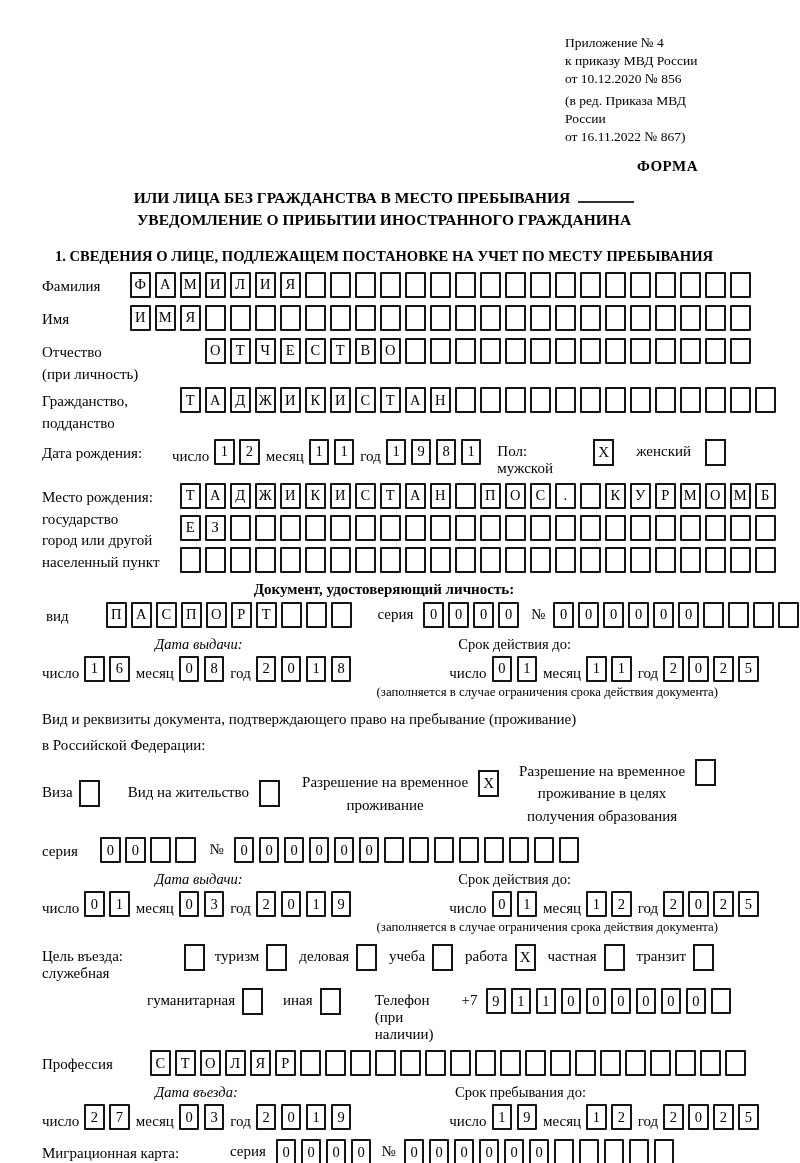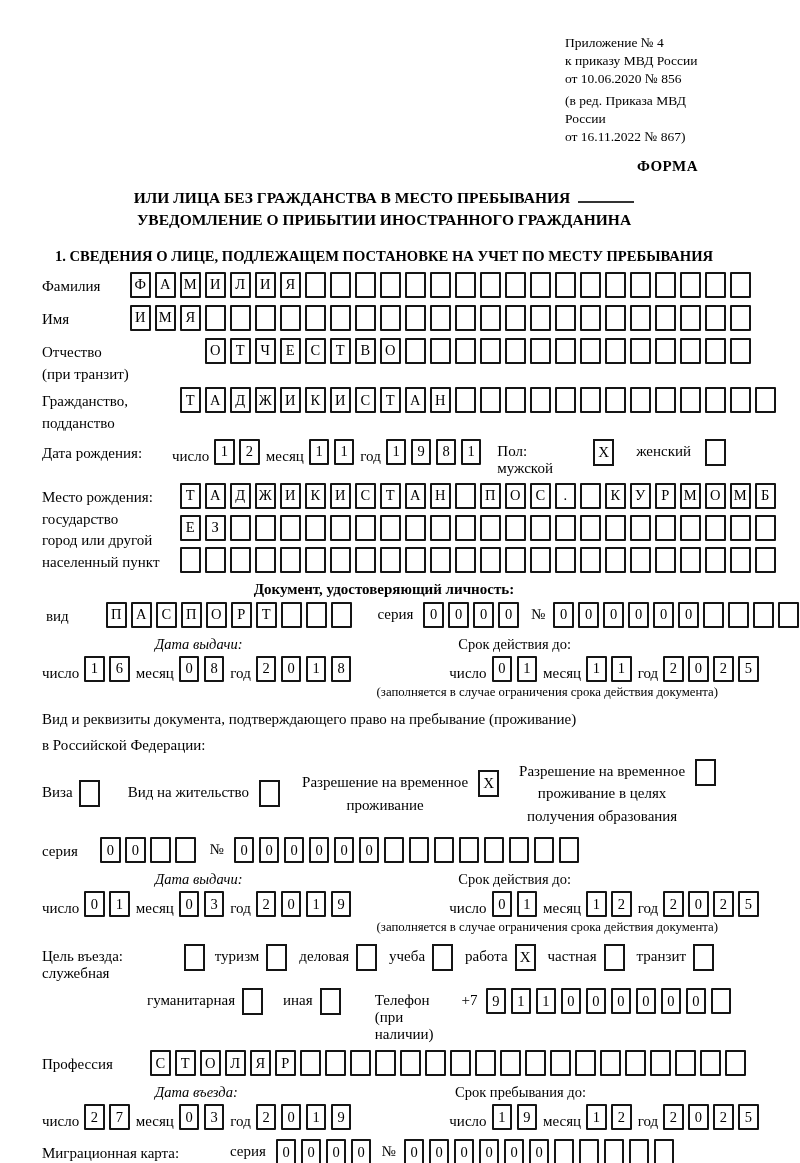--- a/index.html
+++ b/index.html
@@ -59,21 +59,21 @@
 </style>
 </head>
 <body>
 
 <div class="page">
 
   <div class="annex">
     <div>
         <div>Приложение № 4</div>
         <div>к приказу МВД России</div>
-        <div>от 10.06.2020 № 856</div>
+        <div>от 10.12.2020 № 856</div>
       </div>
     <div class="edition">
         <div>(в ред. Приказа МВД России</div>
         <div>от 16.11.2022 № 867)</div>
       </div>
   </div>
   <div class="form-label">ФОРМА</div>
 
   <div class="title">
     <div><span>ИЛИ ЛИЦА БЕЗ ГРАЖДАНСТВА В МЕСТО ПРЕБЫВАНИЯ</span><span class="uline"></span></div>
@@ -140,21 +140,21 @@
         <span class="cell"></span>
         <span class="cell"></span>
         <span class="cell"></span>
         <span class="cell"></span>
       </span>
   </div>
 
   <div class="frow">
     <div class="flabel w163">
         <div>Отчество</div>
-        <div>(при транзит)</div>
+        <div>(при личность)</div>
       </div>
     <span class="cells">
         <span class="cell">О</span>
         <span class="cell">Т</span>
         <span class="cell">Ч</span>
         <span class="cell">Е</span>
         <span class="cell">С</span>
         <span class="cell">Т</span>
         <span class="cell">В</span>
         <span class="cell">О</span>

